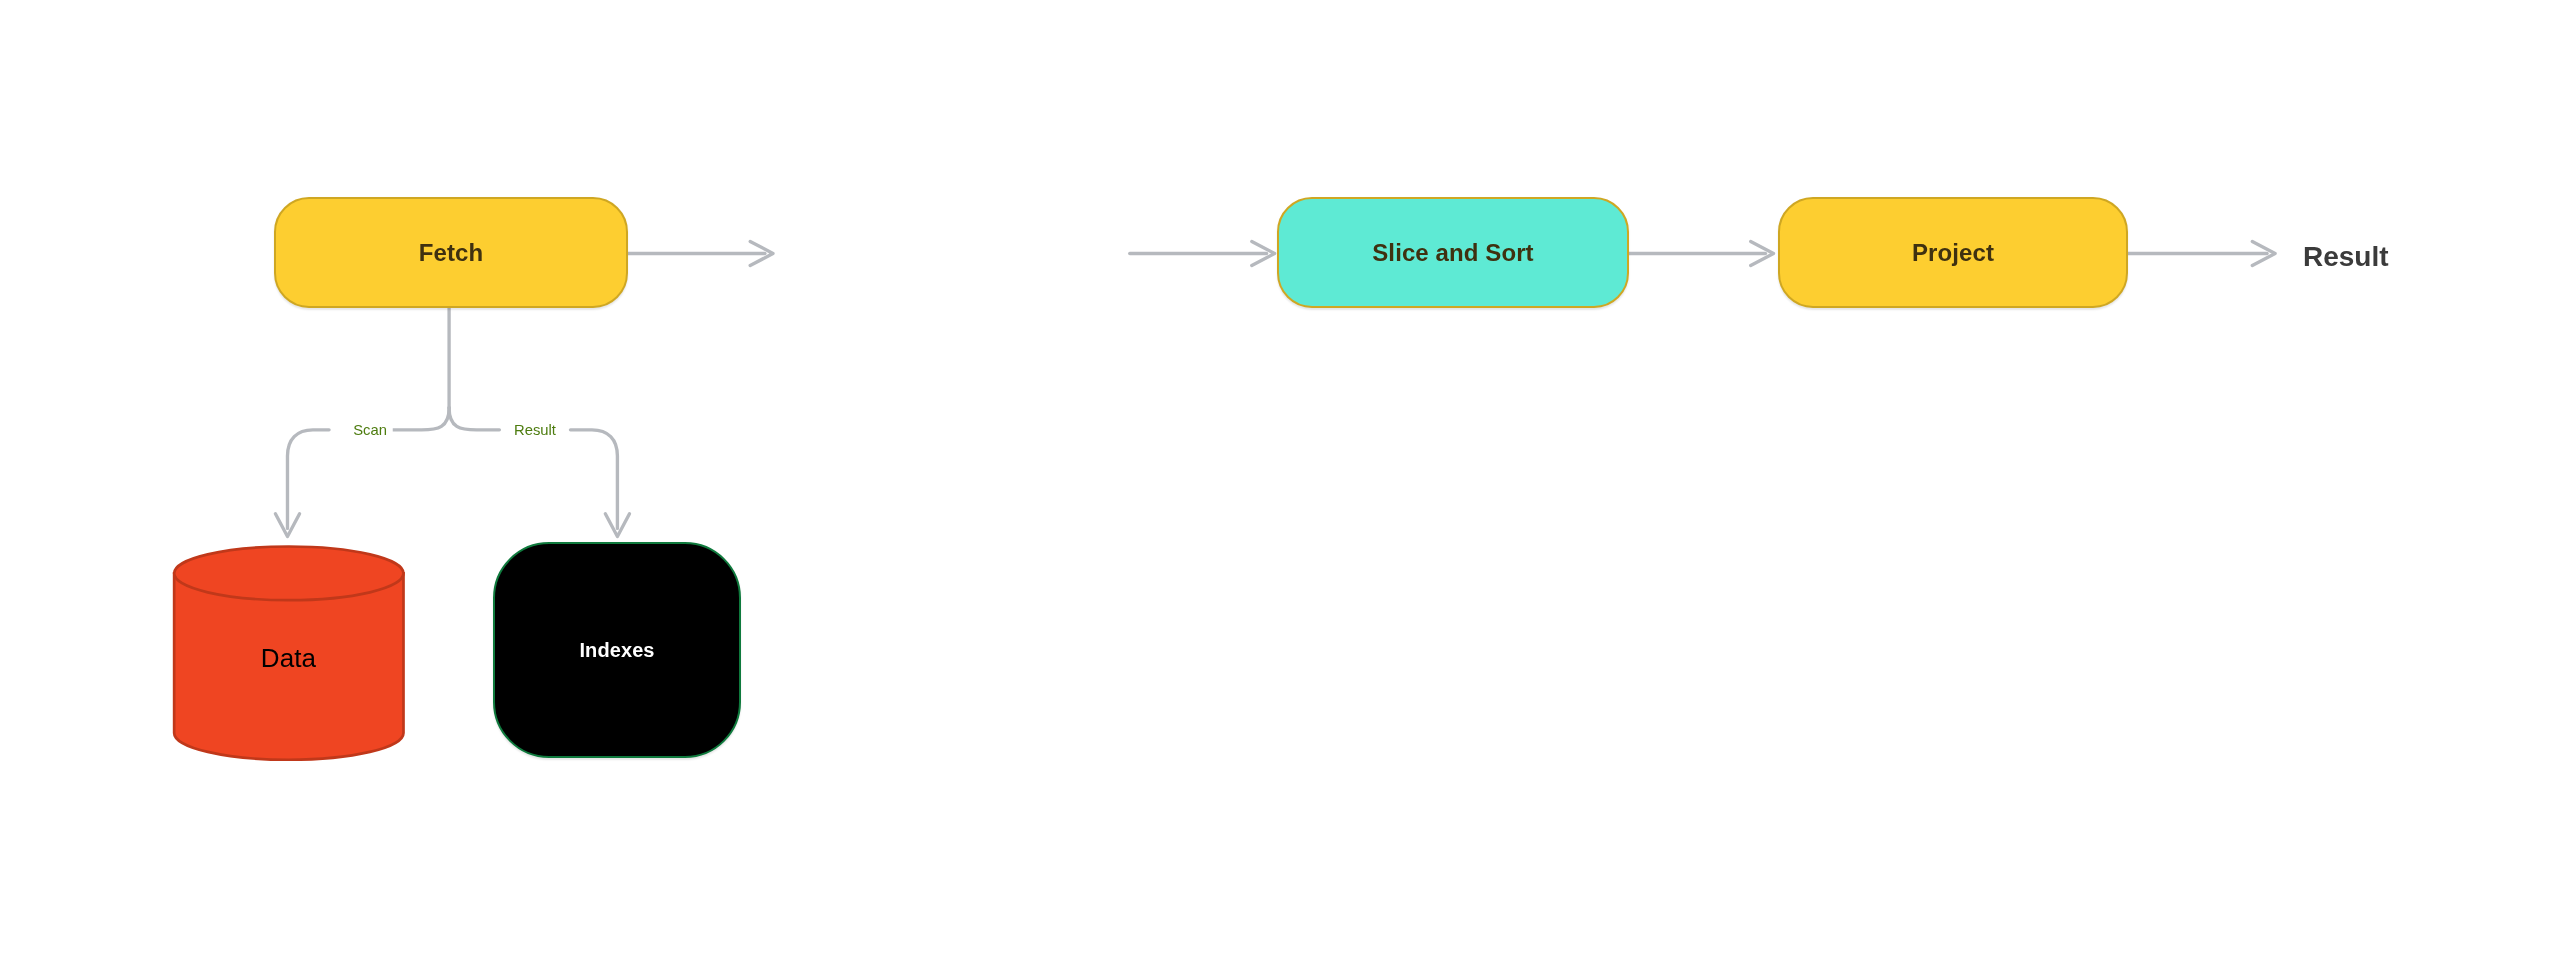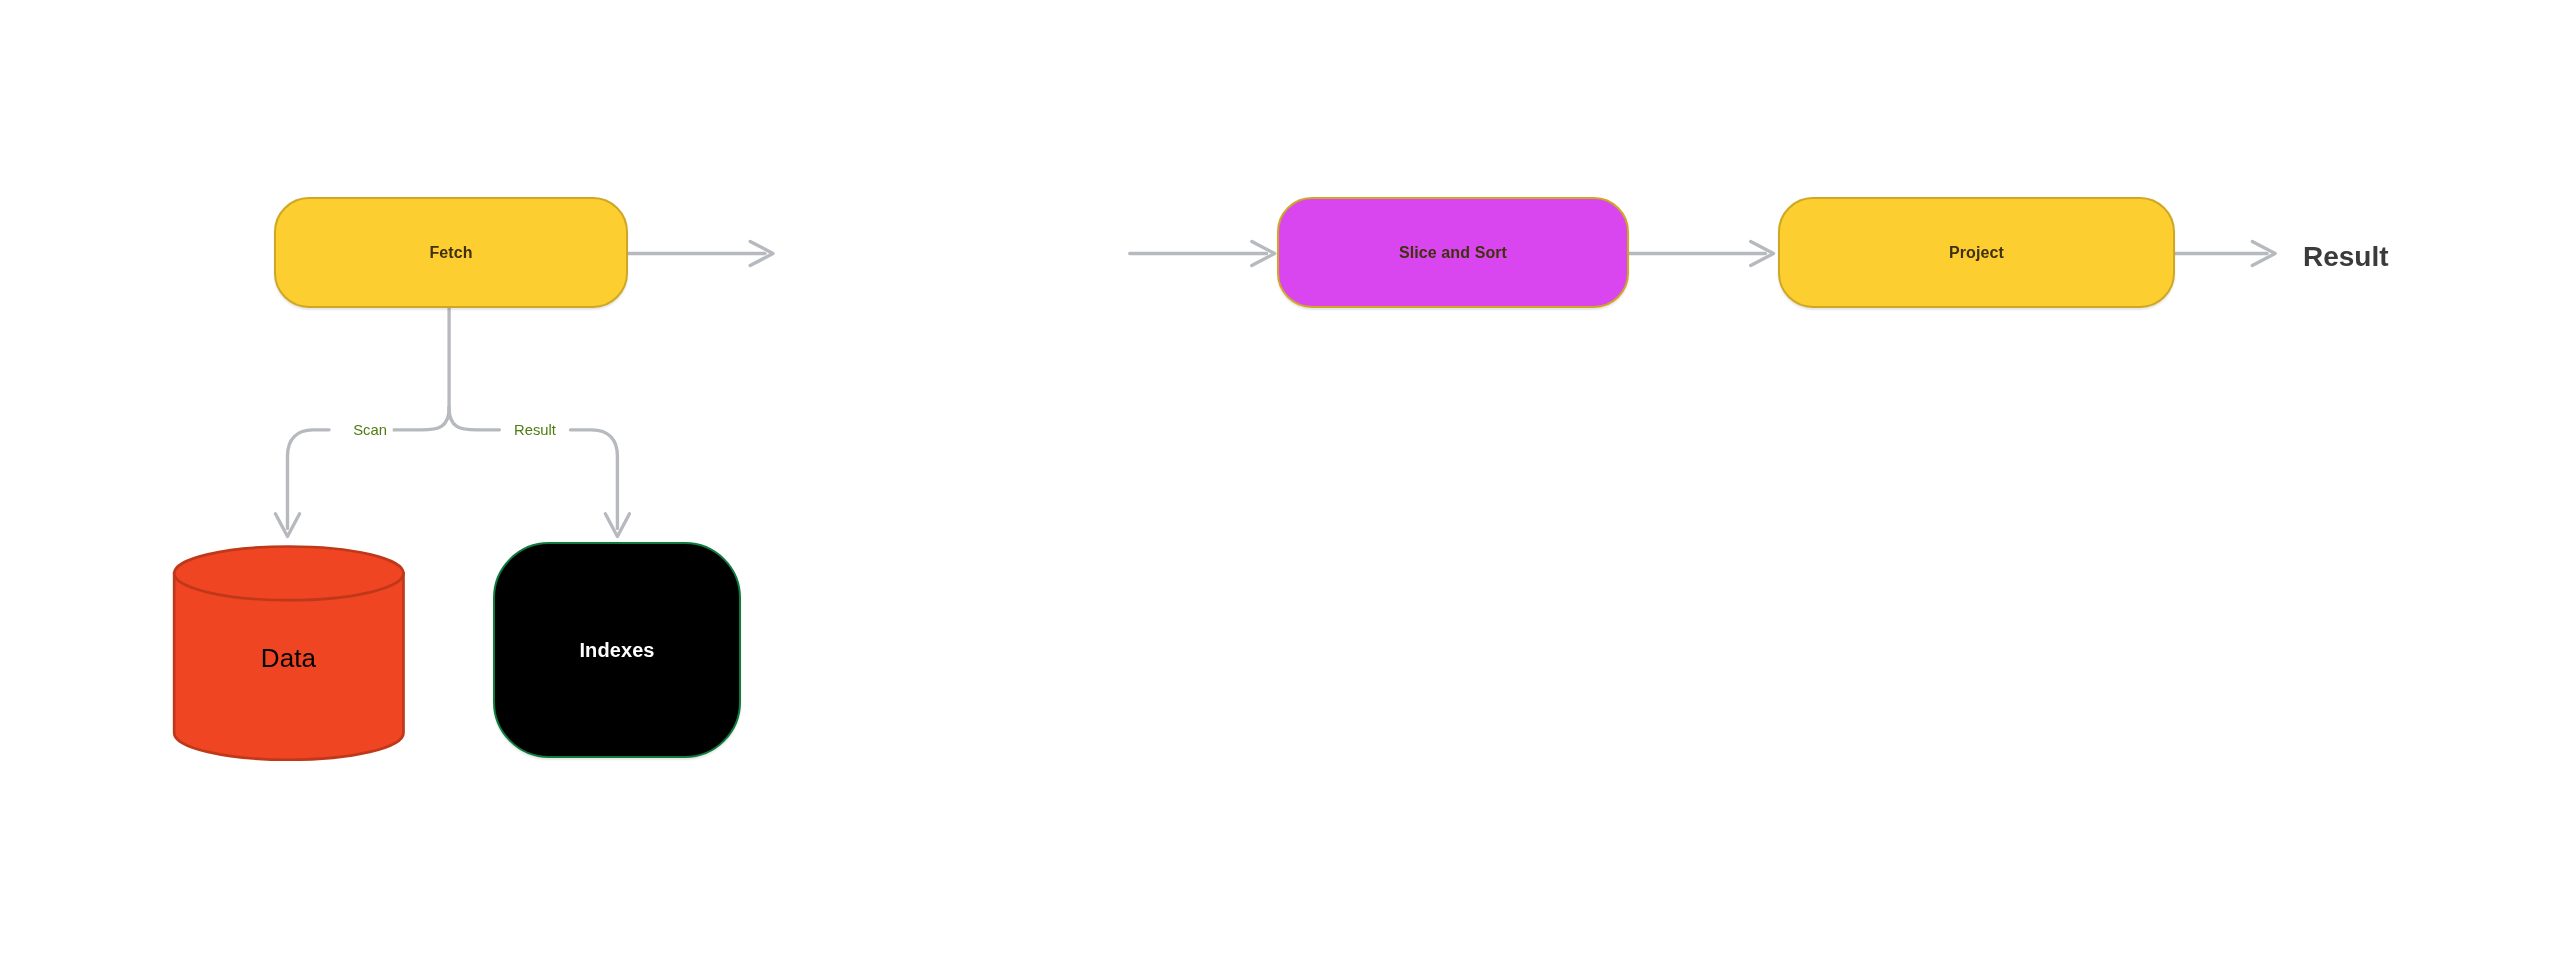--- a/index.html
+++ b/index.html
@@ -33,21 +33,21 @@
     align-items: center;
     justify-content: center;
     text-align: center;
   }
   .node-process {
     border-radius: 35px;
     border: 2px solid #cfa722;
     box-shadow: 0 1.3px 2px rgba(0,0,0,0.10);
   }
   .node-process .node-label {
-    font-size: 16px;
+    font-size: 24px;
     font-weight: bold;
     color: #3f3110;
     letter-spacing: 0.1px;
   }
   .node-store {
     border-radius: 56px;
     border: 2px solid #0f7a3d;
     box-shadow: 0 1.3px 2px rgba(0,0,0,0.10);
   }
   .node-store .node-label {
@@ -136,25 +136,25 @@
       <path d="M 259 855 L 259 1093 A 171 40 0 0 0 601 1093 L 601 855 Z" fill="#ef4522" stroke="#c0381a" stroke-width="4"></path>
       <ellipse cx="430" cy="855" rx="171" ry="40" fill="#ef4522" stroke="#c0381a" stroke-width="4"></ellipse>
     </g>
   </svg>
 
   <div class="node node-process" style="left:274px; top:197px; width:354px; height:111px; background:#fdce30;">
     <span class="node-label">Fetch</span>
   </div>
 
 
-  <div class="node node-process" style="left:1277px; top:197px; width:352px; height:111px; background:#d946ef;">
+  <div class="node node-process" style="left:1277px; top:197px; width:352px; height:111px; background:#5eead4;">
     <span class="node-label">Slice and Sort</span>
   </div>
 
-  <div class="node node-process" style="left:1778px; top:197px; width:397px; height:111px; background:#fdce30;">
+  <div class="node node-process" style="left:1778px; top:197px; width:350px; height:111px; background:#fdce30;">
     <span class="node-label">Project</span>
   </div>
 
   <div class="terminal-text" style="left:2303px; top:241px;">Result</div>
 
   <div class="edge-label" style="left:370px; top:430px;">Scan</div>
 
   <div class="edge-label" style="left:535px; top:430px;">Result</div>
 
   <div class="node-db" style="left:174px; top:547px; width:229px; height:213px;">

